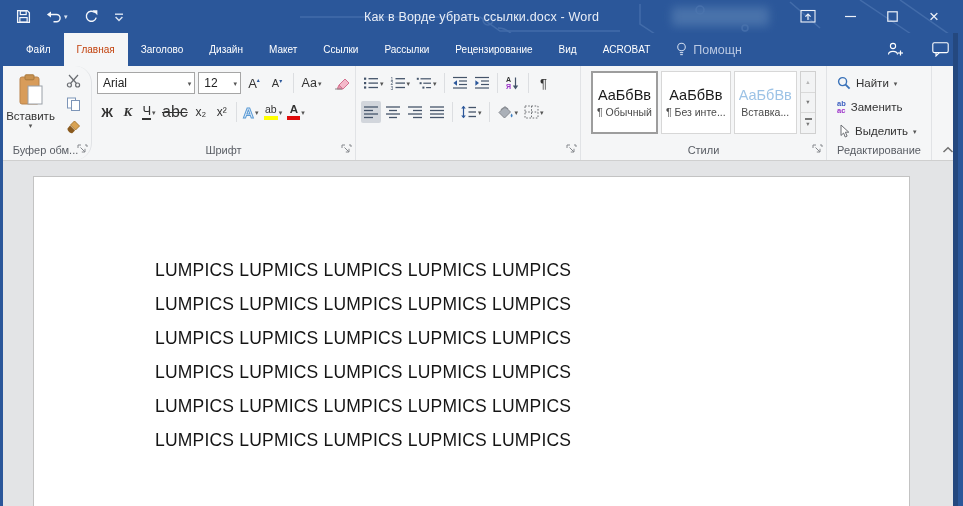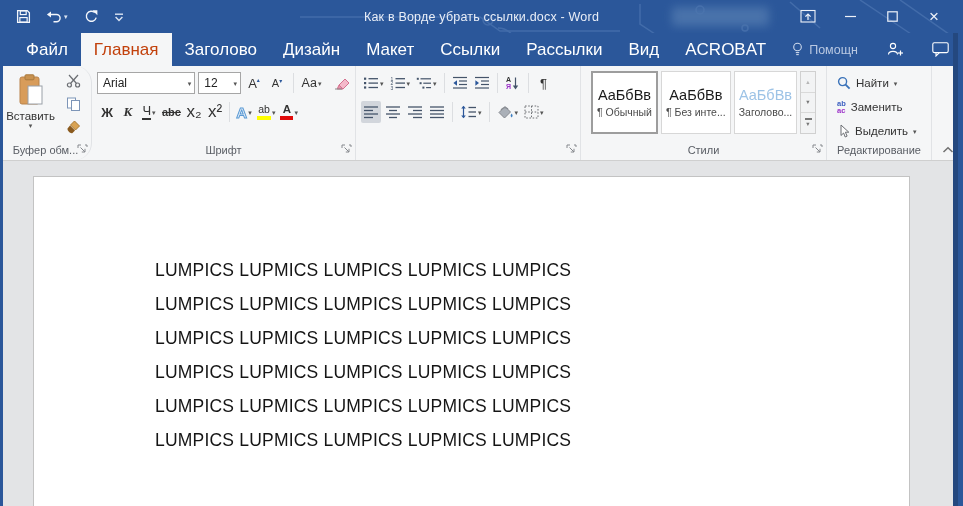--- a/index.html
+++ b/index.html
@@ -14,21 +14,21 @@
   .deco-svg { position:absolute; left:0; top:0; width:100%; height:66px; pointer-events:none; }
   .qat { position:absolute; left:16px; top:0; height:33px; display:flex; align-items:center; gap:15px; }
   .qat .btn { display:flex; align-items:center; gap:2px; color:#f3f6fb; }
   .title-text { position:absolute; left:0; right:0; top:0; height:33px; display:flex; align-items:center; justify-content:center; font-size:12.5px; color:#e9eef7; letter-spacing:.2px; }
   .blur-box { position:absolute; left:672px; top:7px; width:97px; height:19px; background:#4d76ad; filter:blur(5px); opacity:.9; border-radius:2px; }
   .win-controls { position:absolute; right:8px; top:0; height:33px; display:flex; align-items:center; }
   .win-controls .wbtn { width:42px; height:33px; display:flex; align-items:center; justify-content:center; color:#eef2f9; }
   .close-glyph { font-size:17px; line-height:1; }
   
   .tabrow { position:absolute; left:0; top:33px; width:100%; height:33px; background:#2b579a; display:flex; align-items:stretch; padding-left:13px; }
-  .tab { display:flex; align-items:center; padding:0 13px; font-size:17px; color:#ffffff; white-space:nowrap; }
+  .tab { display:flex; align-items:center; padding:0 13px; font-size:10px; color:#ffffff; white-space:nowrap; }
   .tab.active { background:#f5f6f7; color:#c2410c; }
   .tab-assist { display:flex; align-items:center; gap:6px; padding:0 13px; font-size:12.5px; color:#b9c8e2; }
   .tabrow-right { position:absolute; right:14px; top:33px; height:33px; display:flex; align-items:center; gap:28px; color:#fff; }
   
   .ribbon { position:absolute; left:0; top:66px; width:100%; height:95px; background:#f5f6f7; border-bottom:1px solid #cfcfcf; color:#444; }
   .grp { position:absolute; top:0; bottom:0; border-right:1px solid #e1e3e6; }
   .gfoot { position:absolute; left:0; right:0; bottom:0; height:21px; display:flex; align-items:center; justify-content:center; font-size:11px; color:#595d64; white-space:nowrap; }
   .launcher { position:absolute; right:3px; bottom:5px; width:11px; height:11px; color:#85888d; }
   #g-clip { left:0; width:92px;border-radius:17px; }
   #g-font { left:92px; width:264px; }
@@ -45,22 +45,22 @@
   .combo { height:22px; background:#fff; border:1px solid #a6a6a6; display:flex; align-items:center; justify-content:space-between; padding:0 3px 0 5px; font-size:12px; color:#222; }
   .combo-family { width:102px;gap:28px; }
   .combo-size { width:44px; }
   .caret { font-size:7px; color:#555; line-height:1; }
   .rbtn { height:22px; min-width:20px; display:flex; align-items:center; justify-content:center; gap:1px; padding:0 2px; border-radius:2px; color:#333; }
   .rbtn.active { background:#d2d6dc; }
   .sep { width:1px; height:20px; background:#dcdee1; margin:0 3px; }
   .glyph-b { font-weight:bold; font-size:13px; }
   .glyph-i { font-style:italic; font-weight:bold; font-size:13px; font-family:"Liberation Serif",serif; }
   .glyph-u { font-size:13px; border-bottom:2px solid #333; line-height:1.1; }
-  .glyph-strike { font-size:11px; text-decoration:line-through;font-weight:bold; }
-  .glyph-script { font-size:17px; }
+  .glyph-strike { font-size:16px; text-decoration:line-through; }
+  .glyph-script { font-size:12px; }
   .glyph-case { font-size:12.5px; }
   .fx-letter { font-size:15px; font-weight:bold; color:#eaf1fa; -webkit-text-stroke:1px #5b9bd5; }
   .hl-icon, .fc-icon { display:flex; flex-direction:column; align-items:center; line-height:1; }
   .hl-icon .t { font-size:10.5px; } .fc-icon .t { font-size:11.5px; font-weight:bold; }
   .hl-bar { width:14px; height:4px; background:#ffff00; margin-top:1px; }
   .fc-bar { width:13px; height:4px; background:#e00b0b; margin-top:1px; }
   .grow-shrink { display:flex; align-items:flex-start; line-height:1; }
   .sort-icon { display:flex; align-items:center; gap:1px; }
   .sort-letters { display:flex; flex-direction:column; line-height:1; font-size:7px; font-weight:bold; }
   .pilcrow { font-size:13px; color:#333; }
@@ -166,20 +166,21 @@
   </div>
 
   <div class="tabrow">
     <div class="tab">Файл</div>
     <div class="tab active">Главная</div>
     <div class="tab">Заголово</div>
     <div class="tab">Дизайн</div>
     <div class="tab">Макет</div>
     <div class="tab">Ссылки</div>
     <div class="tab">Рассылки</div>
+    <div class="tab">Рецензирование</div>
     <div class="tab">Вид</div>
     <div class="tab">ACROBAT</div>
     <div class="tab-assist">
       <svg width="11" height="15" viewBox="0 0 11 15">
         <circle cx="5.5" cy="5" r="3.8" fill="none" stroke="#cdd9ec" stroke-width="1.1"></circle>
         <line x1="3.8" y1="10.6" x2="7.2" y2="10.6" stroke="#cdd9ec" stroke-width="1.1"></line>
         <line x1="4.2" y1="12.6" x2="6.8" y2="12.6" stroke="#cdd9ec" stroke-width="1.1"></line>
       </svg>
       <span>Помощн</span>
     </div>
@@ -496,21 +497,21 @@
         <div class="card selected">
           <div class="preview">АаБбВв</div>
           <div class="cname">¶ Обычный</div>
         </div>
         <div class="card">
           <div class="preview">АаБбВв</div>
           <div class="cname">¶ Без инте...</div>
         </div>
         <div class="card">
           <div class="preview heading">АаБбВв</div>
-          <div class="cname">Заголово...</div>
+          <div class="cname">Вставка...</div>
         </div>
       </div>
       <div class="gal-strip">
         <span class="gal-cell" style="color:#b5b5b5">
             <span>▴</span>
           </span>
         <span class="gal-cell">
             <span>▾</span>
           </span>
         <span class="gal-cell">

